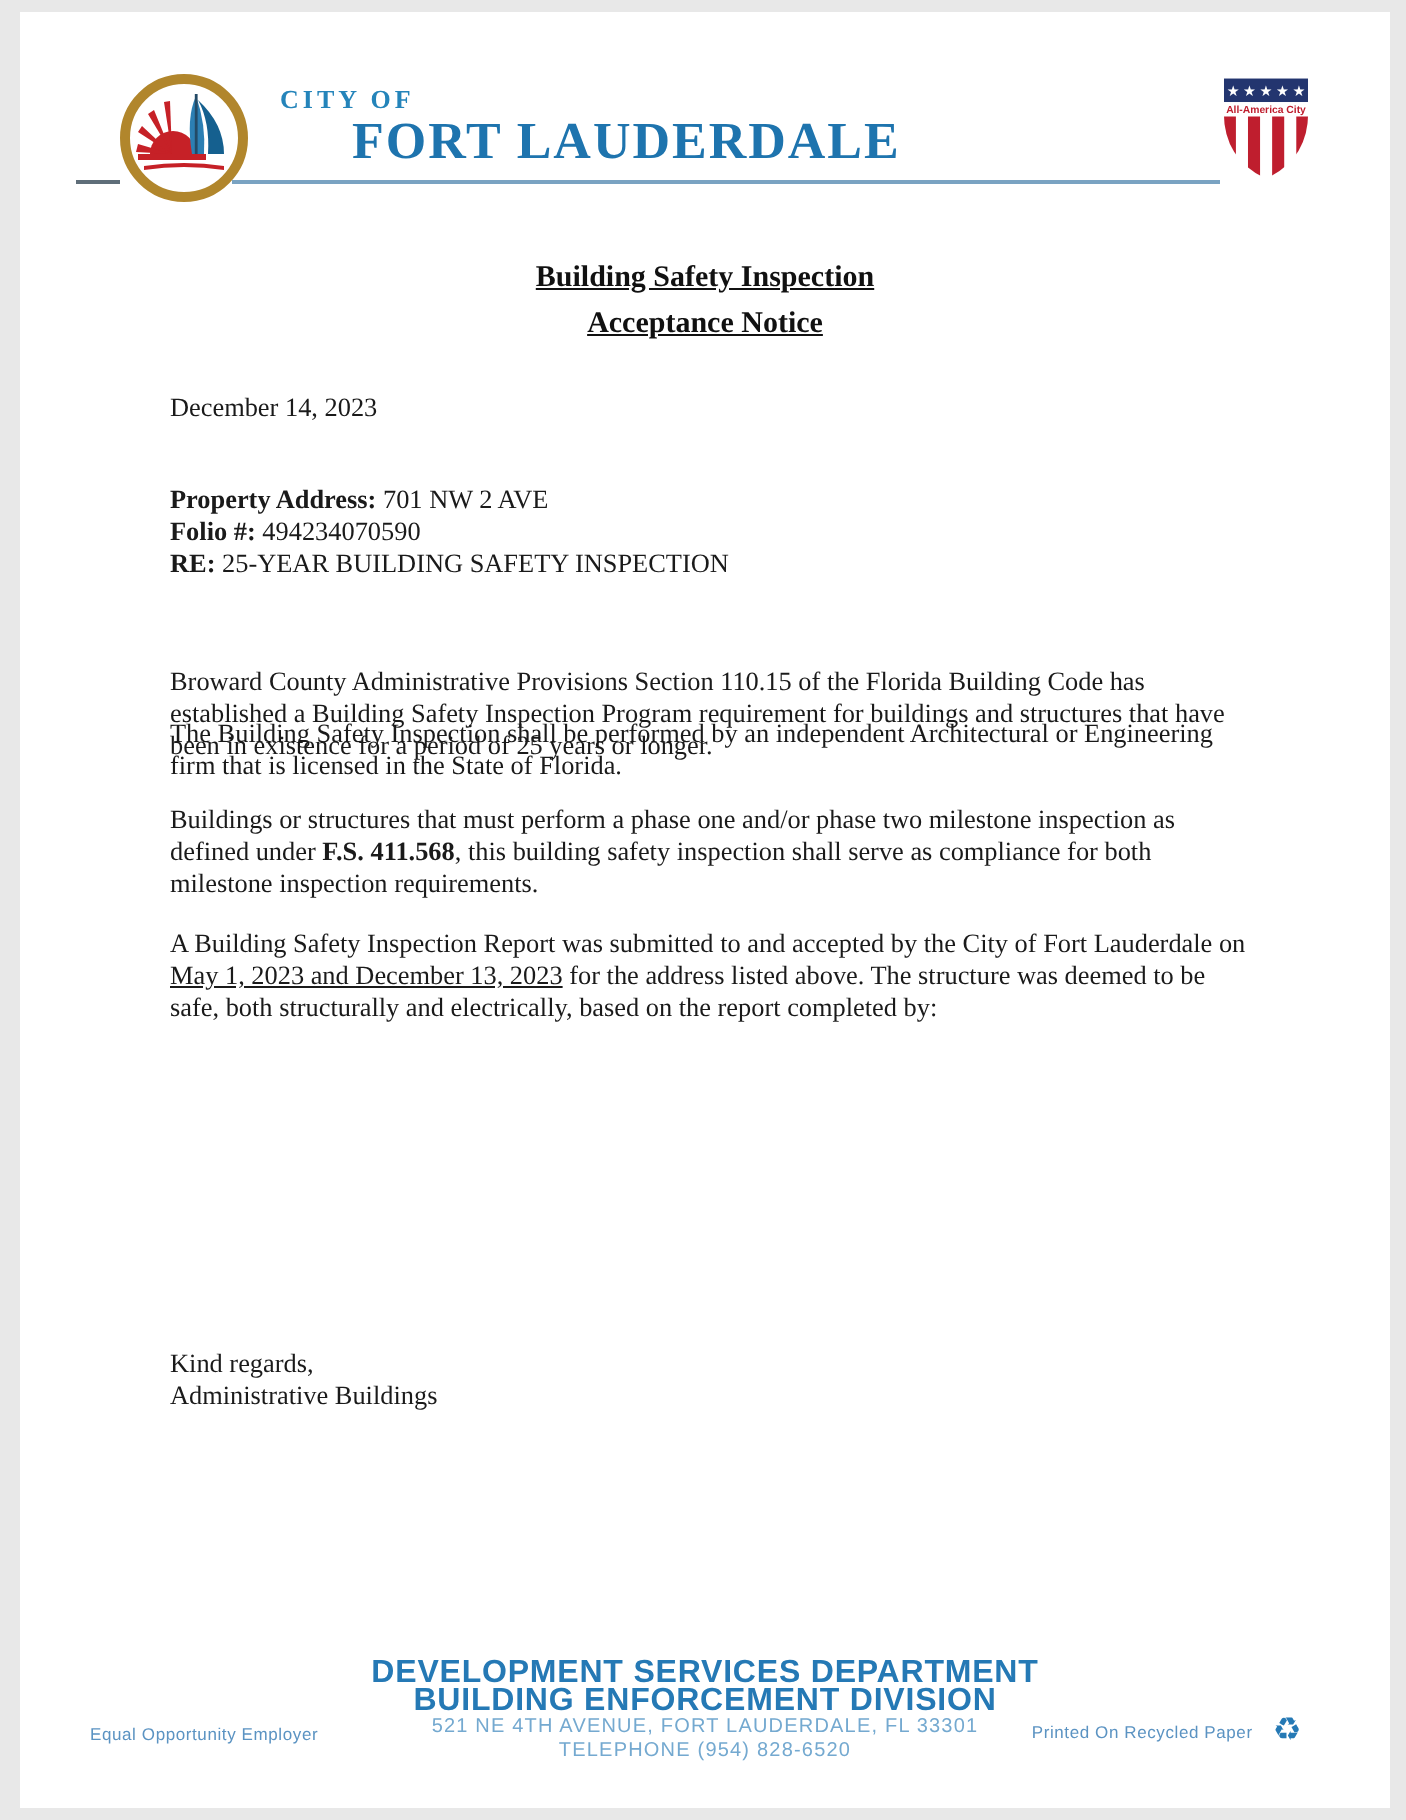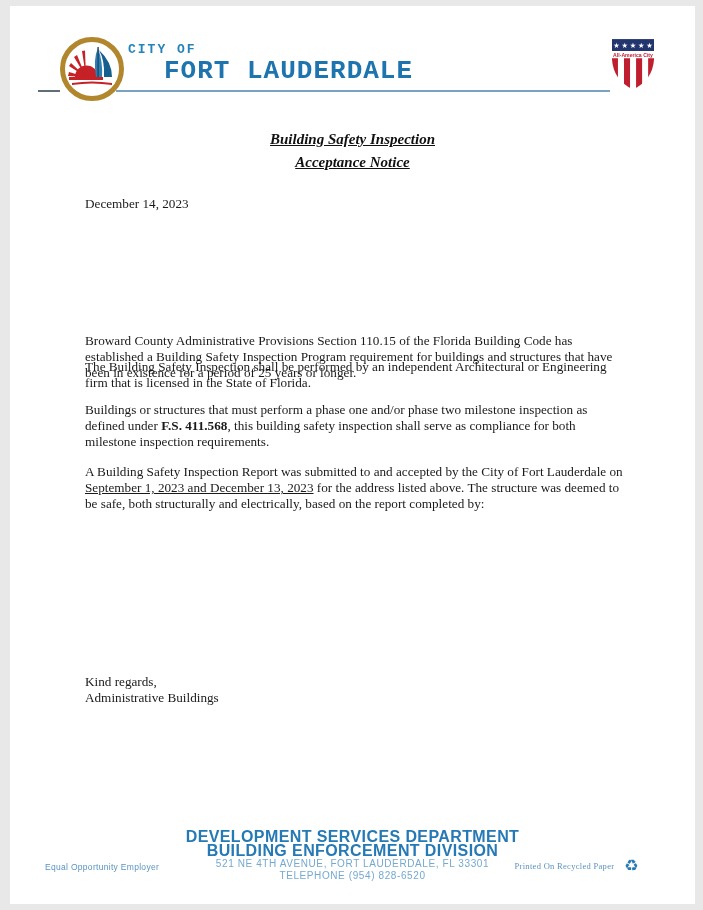--- a/index.html
+++ b/index.html
@@ -8,32 +8,32 @@
     background:#e8e8e8;
     font-family:"Liberation Serif", serif;
     -webkit-font-smoothing:antialiased;
   }
   .page{
     position:absolute;left:10px;top:6px;right:8px;bottom:6px;
     background:#ffffff;overflow:hidden;
   }
   
   .seal{position:absolute;left:50px;top:31px;width:64px;height:64px;}
-  .city-text{position:absolute;left:118px;top:37px;font-family:Liberation Mono, monospace;}
+  .city-text{position:absolute;left:130px;top:37px;font-family:Liberation Serif, serif;}
   .city-of{font-size:13px;font-weight:bold;letter-spacing:2px;color:#2484ba;line-height:14px;}
   .city-name{font-size:26px;font-weight:bold;letter-spacing:1px;color:#1e74ae;line-height:28px;margin-left:36px;}
   .rule-dark{position:absolute;left:28px;top:84px;width:22px;height:2px;background:#5f6e79;}
   .rule-blue{position:absolute;left:106px;top:84px;width:494px;height:2px;background:#7aa3c2;}
   .shield{position:absolute;left:600px;top:30px;width:46px;height:56px;}
   
   .doc-title{
     position:absolute;left:0;top:122px;width:100%;text-align:center;
     font-weight:bold;font-size:15px;line-height:23px;color:#111;
   }
-  .doc-title .u{text-decoration:underline;font-style:italic;}
+  .doc-title .u{text-decoration:underline;}
   
   .body-text{font-size:13.2px;line-height:16px;color:#1a1a1a;}
   .blk{position:absolute;left:75px;width:540px;}
   .date{top:190px;}
   .property{top:236px;}
   .p1{top:280px;margin-top:47px;}
   .p2{top:353px;}
   .p3{top:396px;}
   .p4{top:458px;}
   .engineer{top:532px;font-weight:bold;line-height:17px;}
@@ -49,21 +49,21 @@
     position:absolute;left:0;bottom:22px;width:100%;text-align:center;
     font-family:"Liberation Sans",sans-serif;
   }
   .footer-dept,.footer-div{font-size:16px;font-weight:bold;color:#2579b5;letter-spacing:.4px;line-height:14px;}
   .footer-addr,.footer-tel{font-size:10px;color:#74a9d0;letter-spacing:.6px;line-height:12px;}
   .footer-left{
     position:absolute;left:35px;bottom:32px;font-family:"Liberation Sans",sans-serif;
     font-size:8.5px;color:#5b93c2;letter-spacing:.3px;
   }
   .footer-right{
-    position:absolute;right:56px;bottom:30px;font-family:Liberation Serif, serif;
+    position:absolute;right:44px;bottom:30px;font-family:Liberation Sans, sans-serif;
     font-size:8.5px;color:#5b93c2;letter-spacing:.3px;display:flex;align-items:center;gap:10px;text-align:center;
   }
   .recycle{font-size:16px;color:#2579b5;line-height:16px;}
 </style>
 </head>
 <body>
 
 <div class="page">
 
   <svg class="seal" viewBox="0 0 64 64">
@@ -111,28 +111,33 @@
     </g>
   </svg>
 
   <div class="doc-title">
     <div><span class="u">Building Safety Inspection</span></div>
     <div><span class="u">Acceptance Notice</span></div>
   </div>
 
   <div class="blk body-text date">December 14, 2023</div>
 
+  <div class="blk body-text property">
+    <div><span class="b-inline">Property Address:</span> <span>701 NW 2 AVE</span></div>
+    <div><span class="b-inline">Folio #:</span> <span>494234070590</span></div>
+    <div><span class="b-inline">RE:</span> <span>25-YEAR BUILDING SAFETY INSPECTION</span></div>
+  </div>
 
   <div class="blk body-text p1">Broward County Administrative Provisions Section 110.15 of the Florida Building Code has established a Building Safety Inspection Program requirement for buildings and structures that have been in existence for a period of 25 years or longer.</div>
 
   <div class="blk body-text p2">The Building Safety Inspection shall be performed by an independent Architectural or Engineering firm that is licensed in the State of Florida.</div>
 
   <div class="blk body-text p3"><span>Buildings or structures that must perform a phase one and/or phase two milestone inspection as defined under </span><span class="b-inline">F.S. 411.568</span><span>, this building safety inspection shall serve as compliance for both milestone inspection requirements.</span></div>
 
-  <div class="blk body-text p4"><span>A Building Safety Inspection Report was submitted to and accepted by the City of Fort Lauderdale on </span><span class="u-inline">September 1, 2023 and December 13, 2023</span><span> for the address listed above. The structure was deemed to be safe, both structurally and electrically, based on the report completed by:</span></div>
+  <div class="blk body-text p4"><span>A Building Safety Inspection Report was submitted to and accepted by the City of Fort Lauderdale on </span><span class="u-inline">May 1, 2023 and December 13, 2023</span><span> for the address listed above. The structure was deemed to be safe, both structurally and electrically, based on the report completed by:</span></div>
 
 
   <div class="blk body-text sig">
     <div>Kind regards,</div>
     <div>Administrative Buildings</div>
   </div>
 
   <div class="footer-center">
     <div class="footer-dept">DEVELOPMENT SERVICES DEPARTMENT</div>
     <div class="footer-div">BUILDING ENFORCEMENT DIVISION</div>

